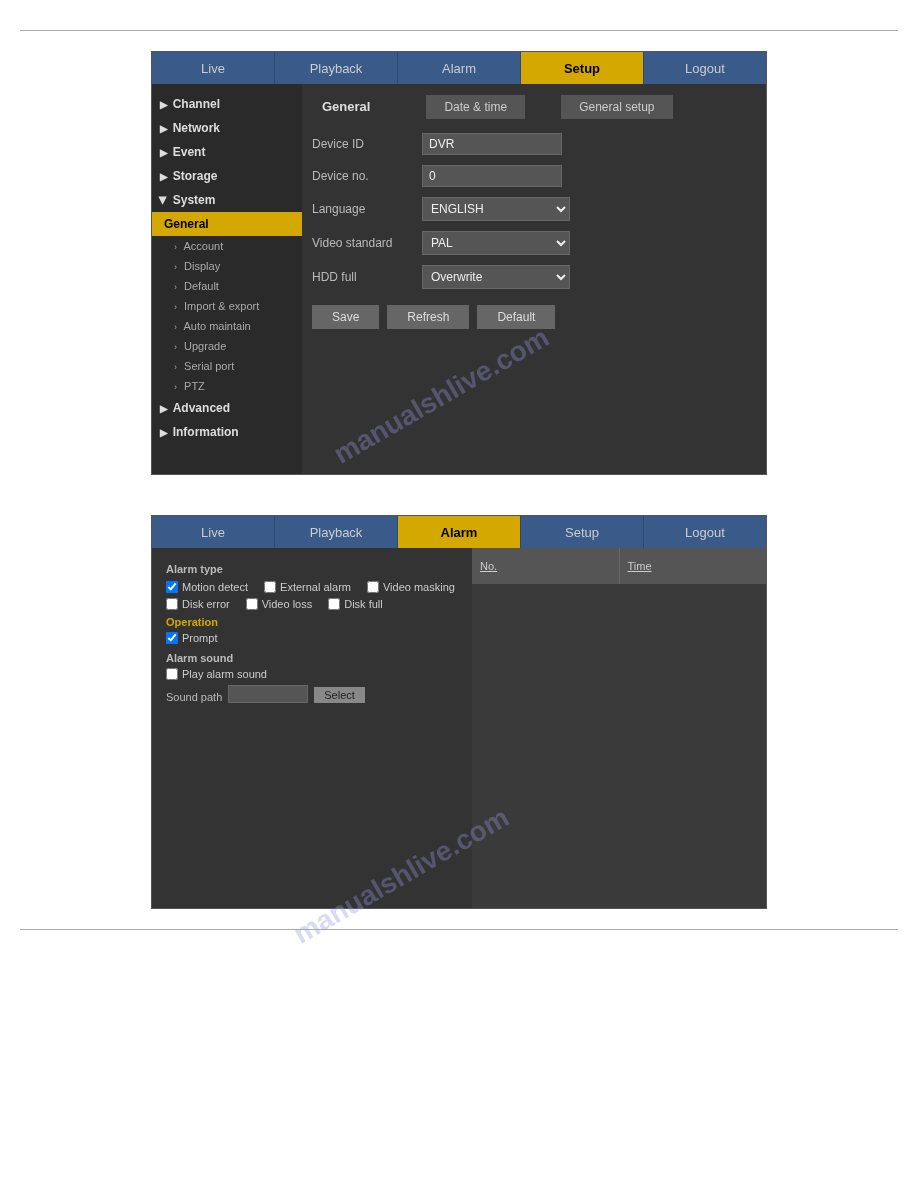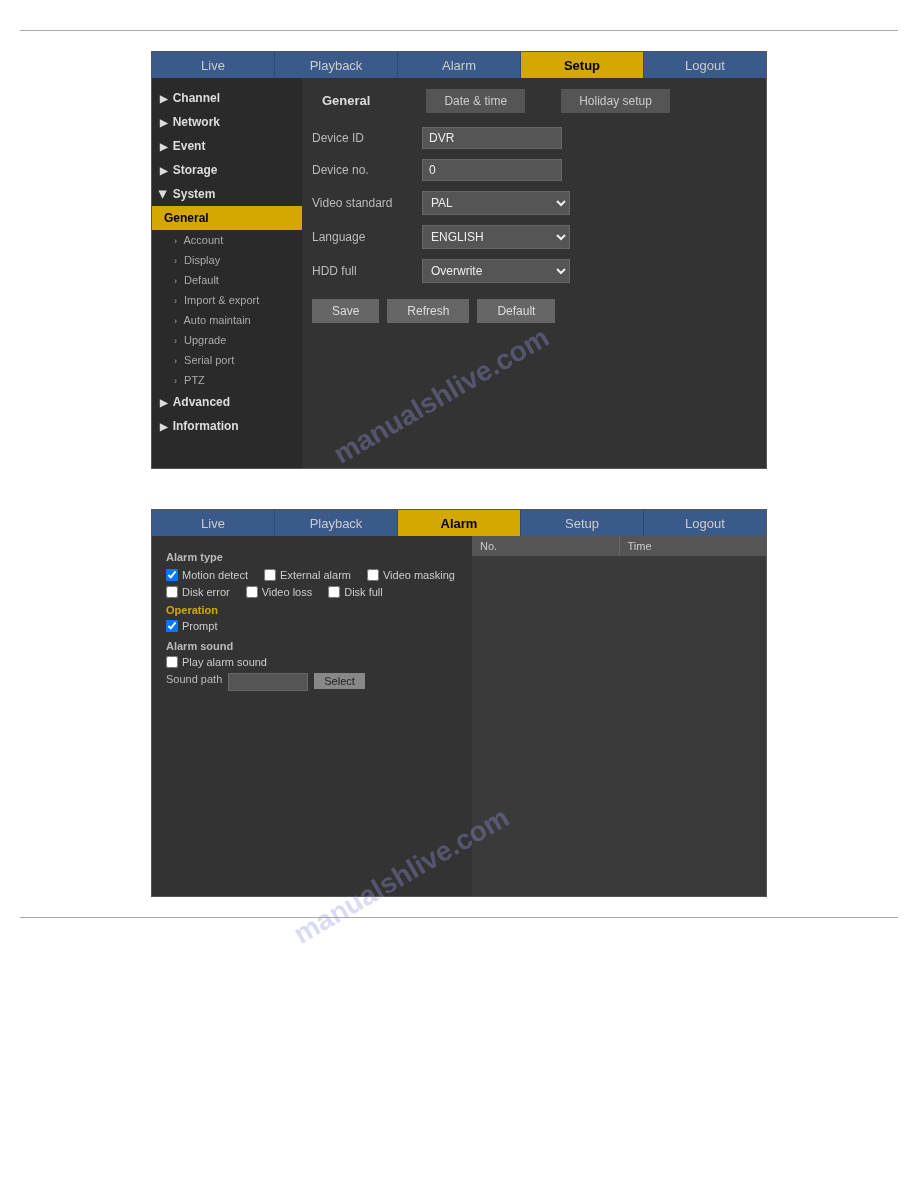--- a/index.html
+++ b/index.html
@@ -49,21 +49,21 @@
       width: 616px;
       margin: 0 auto 40px auto;
       background: #2a2a2a;
       border: 1px solid #555;
     }
 
     
     .nav-bar {
       display: flex;
       background: #3a5a8a;
-      height: 26px;
+      height: 32px;
     }
     .nav-item {
       flex: 1;
       display: flex;
       align-items: center;
       justify-content: center;
       color: #ccc;
       font-size: 13px;
       cursor: pointer;
       border-right: 1px solid #2a4a7a;
@@ -222,22 +222,23 @@
       background: #3a3a3a;
     }
     .alarm-right-header {
       display: flex;
       background: #555;
       color: #ccc;
       font-size: 11px;
     }
     .alarm-right-col {
       flex: 1;
-      padding: 4px 8px;
+      padding: 12px 8px;
       border-right: 1px solid #666;
+      text-decoration: underline;
     }
     .alarm-right-col:last-child { border-right: none; }
 
     .alarm-section-title {
       color: #bbb;
       font-size: 11px;
       font-weight: bold;
       margin-bottom: 6px;
       margin-top: 4px;
     }
@@ -265,21 +266,21 @@
       margin: 6px 0 4px 0;
     }
     .alarm-sound-title {
       color: #bbb;
       font-size: 11px;
       font-weight: bold;
       margin: 8px 0 4px 0;
     }
     .sound-path-row {
       display: flex;
-      align-items: flex-start;
+      align-items: flex-end;
       gap: 6px;
       margin-top: 4px;
       color: #bbb;
       font-size: 11px;
     }
     .sound-path-input {
       background: #555;
       border: 1px solid #666;
       color: #eee;
       width: 80px;
@@ -390,42 +391,42 @@
           <span class="arrow">▶</span>
           <span>Information</span>
         </div>
       </div>
 
       <div class="main-content">
 
         <div style="display:flex; align-items:center; margin-bottom:14px;">
           <span class="section-title">General</span>
           <button class="tab-btn">Date &amp; time</button>
-          <button class="tab-btn">Holiday setup</button>
+          <button class="tab-btn">General setup</button>
         </div>
 
         <div class="form-table">
           <div class="form-row">
             <span class="form-label">Device ID</span>
             <input class="form-input" type="text" value="DVR" style="">
           </div>
           <div class="form-row">
             <span class="form-label">Device no.</span>
             <input class="form-input" type="text" value="0" style="">
           </div>
           <div class="form-row">
+            <span class="form-label">Language</span>
+            <select class="form-select">
+              <option>ENGLISH</option>
+            </select>
+          </div>
+          <div class="form-row">
             <span class="form-label">Video standard</span>
             <select class="form-select">
               <option>PAL</option>
-            </select>
-          </div>
-          <div class="form-row">
-            <span class="form-label">Language</span>
-            <select class="form-select">
-              <option>ENGLISH</option>
             </select>
           </div>
           <div class="form-row">
             <span class="form-label">HDD full</span>
             <select class="form-select">
               <option>Overwrite</option>
             </select>
           </div>
         </div>
 

